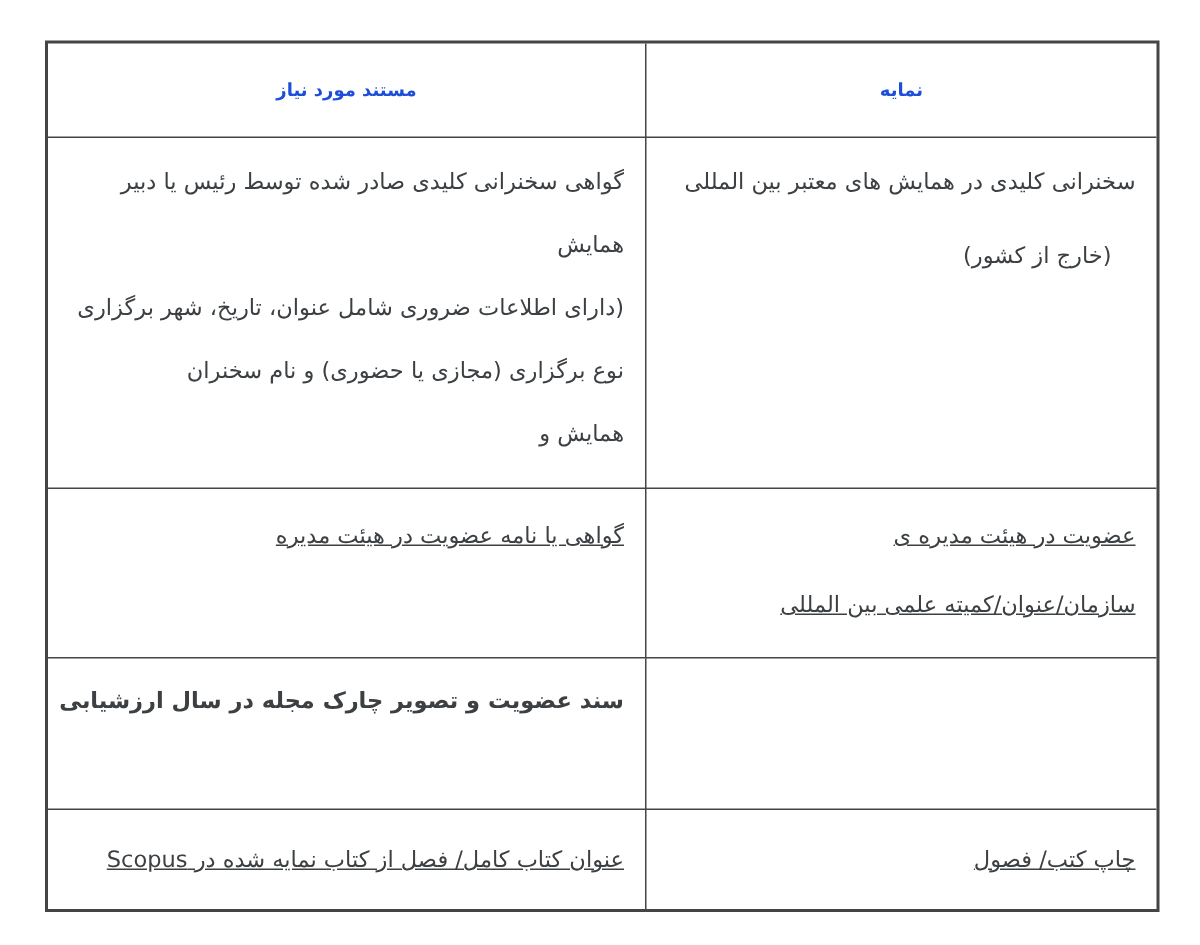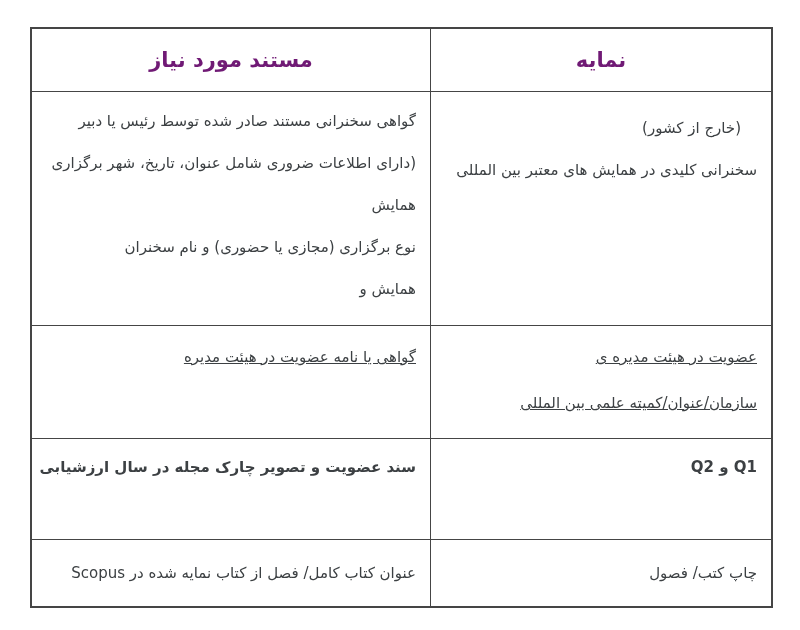--- a/index.html
+++ b/index.html
@@ -28,29 +28,29 @@
   }
   .tr { display: contents; }
   .cell {
     box-sizing: border-box;
     border-bottom: 1.5px solid #454545;
     padding: 0 14px;
     overflow: hidden;
   }
   
   .cell.ind { border-left: 1.5px solid #454545; }
-  .tr.last .cell { border-bottom: none; }
+  .tr.last .cell { border-bottom: none; text-decoration: underline; }
 
   .cell.head {
     display: flex;
     align-items: center;
     justify-content: center;
     font-weight: bold;
-    font-size: 21px;
-    color: #701a75;
+    font-size: 12px;
+    color: #1d4ed8;
   }
   .line { white-space: nowrap; }
 
   .r1 .line { line-height: 42px; }
   .r1 .cell { padding-top: 8px; }
   .r2 .line { line-height: 46px; text-decoration: underline; }
   .r2 .cell { padding-top: 8px; }
   .r3 .line { line-height: 33px; }
   .r3 .cell { padding-top: 12px; font-weight: bold; }
   .r4 .cell {
@@ -71,45 +71,44 @@
       <div class="cell ind head">
         <span>نمایه</span>
       </div>
       <div class="cell doc head">
         <span>مستند مورد نیاز</span>
       </div>
     </div>
 
     <div class="tr r1">
       <div class="cell ind">
+        <div class="line">سخنرانی کلیدی در همایش های معتبر بین المللی</div>
         <div class="line gap indent">(خارج از کشور)</div>
-        <div class="line">سخنرانی کلیدی در همایش های معتبر بین المللی</div>
       </div>
       <div class="cell doc">
-        <div class="line">گواهی سخنرانی مستند صادر شده توسط رئیس یا دبیر</div>
+        <div class="line">گواهی سخنرانی کلیدی صادر شده توسط رئیس یا دبیر</div>
+        <div class="line">همایش</div>
         <div class="line">(دارای اطلاعات ضروری شامل عنوان، تاریخ، شهر برگزاری</div>
-        <div class="line">همایش</div>
         <div class="line">نوع برگزاری (مجازی یا حضوری) و نام سخنران</div>
         <div class="line">همایش و</div>
       </div>
     </div>
 
     <div class="tr r2">
       <div class="cell ind">
         <div class="line">عضویت در هیئت مدیره ی</div>
         <div class="line">سازمان/عنوان/کمیته علمی بین المللی</div>
       </div>
       <div class="cell doc">
         <div class="line">گواهی یا نامه عضویت در هیئت مدیره</div>
       </div>
     </div>
 
     <div class="tr r3">
       <div class="cell ind">
-        <div class="line">Q1 و Q2</div>
       </div>
       <div class="cell doc">
         <div class="line">سند عضویت و تصویر چارک مجله در سال ارزشیابی</div>
       </div>
     </div>
 
     <div class="tr r4 last">
       <div class="cell ind">
         <div class="line">چاپ کتب/ فصول</div>
       </div>

